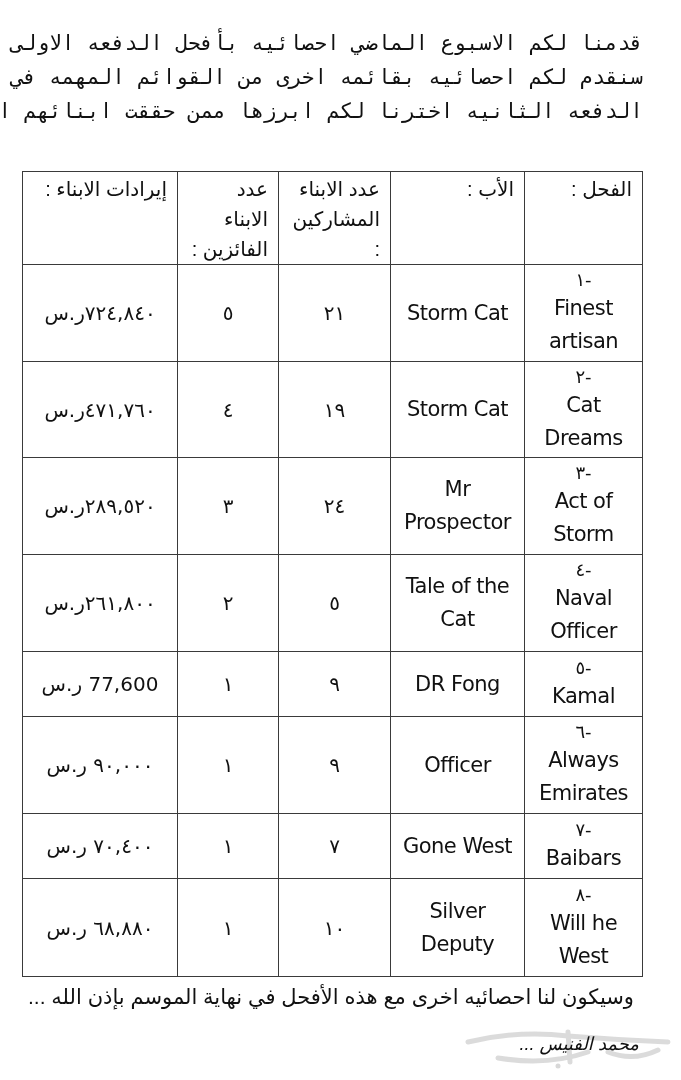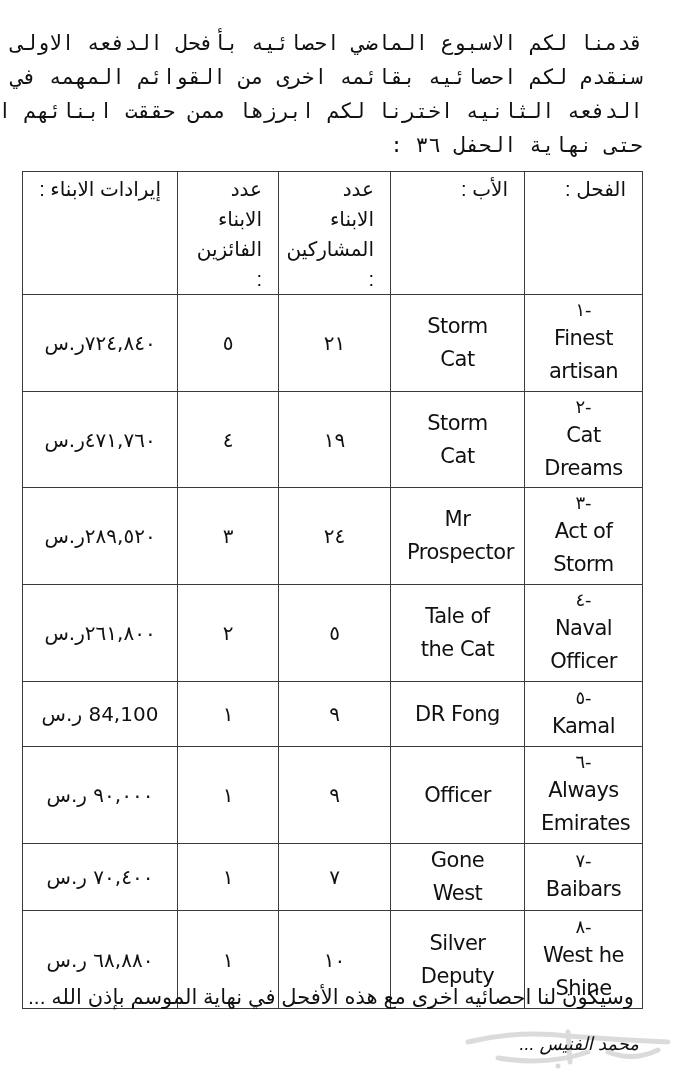--- a/index.html
+++ b/index.html
@@ -32,21 +32,21 @@
     position: absolute;
     left: 22px;
     top: 171px;
     width: 620px;
     border-collapse: collapse;
     direction: rtl;
     table-layout: fixed;
   }
   table.stats td, table.stats th {
     border: 1.5px solid #3a3a3a;
-    padding: 0 16px;
+    padding: 0 10px;
     vertical-align: middle;
   }
   table.stats th {
     font-family: "Liberation Sans", "DejaVu Sans", sans-serif;
     font-weight: normal;
     font-size: 20px;
     line-height: 30px;
     text-align: right;
     vertical-align: top;
     padding-top: 2px;
@@ -115,21 +115,20 @@
     z-index: 1;
   }
 </style>
 </head>
 <body>
 
 <div class="intro">
   <p>قدمنا لكم الاسبوع الماضي احصائيه بأفحل الدفعه الاولى وهذا الاسبوع</p>
   <p>سنقدم لكم احصائيه بقائمه اخرى من القوائم المهمه في الافحل وهي افحل</p>
   <p>الدفعه الثانيه اخترنا لكم ابرزها ممن حققت ابنائهم انتصارات وايرادات</p>
-  <p>حتى نهاية الحفل ٣٦ :</p>
 </div>
 
 <table class="stats">
   <colgroup>
     <col class="c-stallion">
       <col class="c-sire">
       <col class="c-runners">
       <col class="c-winners">
       <col class="c-earnings">
   </colgroup>
@@ -169,38 +168,38 @@
       <td class="en">Tale of the Cat</td>
       <td class="num">٥</td>
       <td class="num">٢</td>
       <td class="money">٢٦١,٨٠٠ر.س</td>
     </tr>
     <tr style="height:65px">
       <td class="en"><span class="rank">٥-</span><span>Kamal</span></td>
       <td class="en">DR Fong</td>
       <td class="num">٩</td>
       <td class="num">١</td>
-      <td class="money">84,100 ر.س</td>
+      <td class="money">77,600 ر.س</td>
     </tr>
     <tr style="height:97px">
       <td class="en"><span class="rank">٦-</span><span>Always Emirates</span></td>
       <td class="en">Officer</td>
       <td class="num">٩</td>
       <td class="num">١</td>
       <td class="money">٩٠,٠٠٠ ر.س</td>
     </tr>
     <tr style="height:65px">
       <td class="en"><span class="rank">٧-</span><span>Baibars</span></td>
       <td class="en">Gone West</td>
       <td class="num">٧</td>
       <td class="num">١</td>
       <td class="money">٧٠,٤٠٠ ر.س</td>
     </tr>
     <tr style="height:98px">
-      <td class="en"><span class="rank">٨-</span><span>West he Shine</span></td>
+      <td class="en"><span class="rank">٨-</span><span>Will he West</span></td>
       <td class="en">Silver Deputy</td>
       <td class="num">١٠</td>
       <td class="num">١</td>
       <td class="money">٦٨,٨٨٠ ر.س</td>
     </tr>
   </tbody>
 </table>
 
 <div class="footer-note">وسيكون لنا احصائيه اخرى مع هذه الأفحل في نهاية الموسم بإذن الله ...</div>
 

